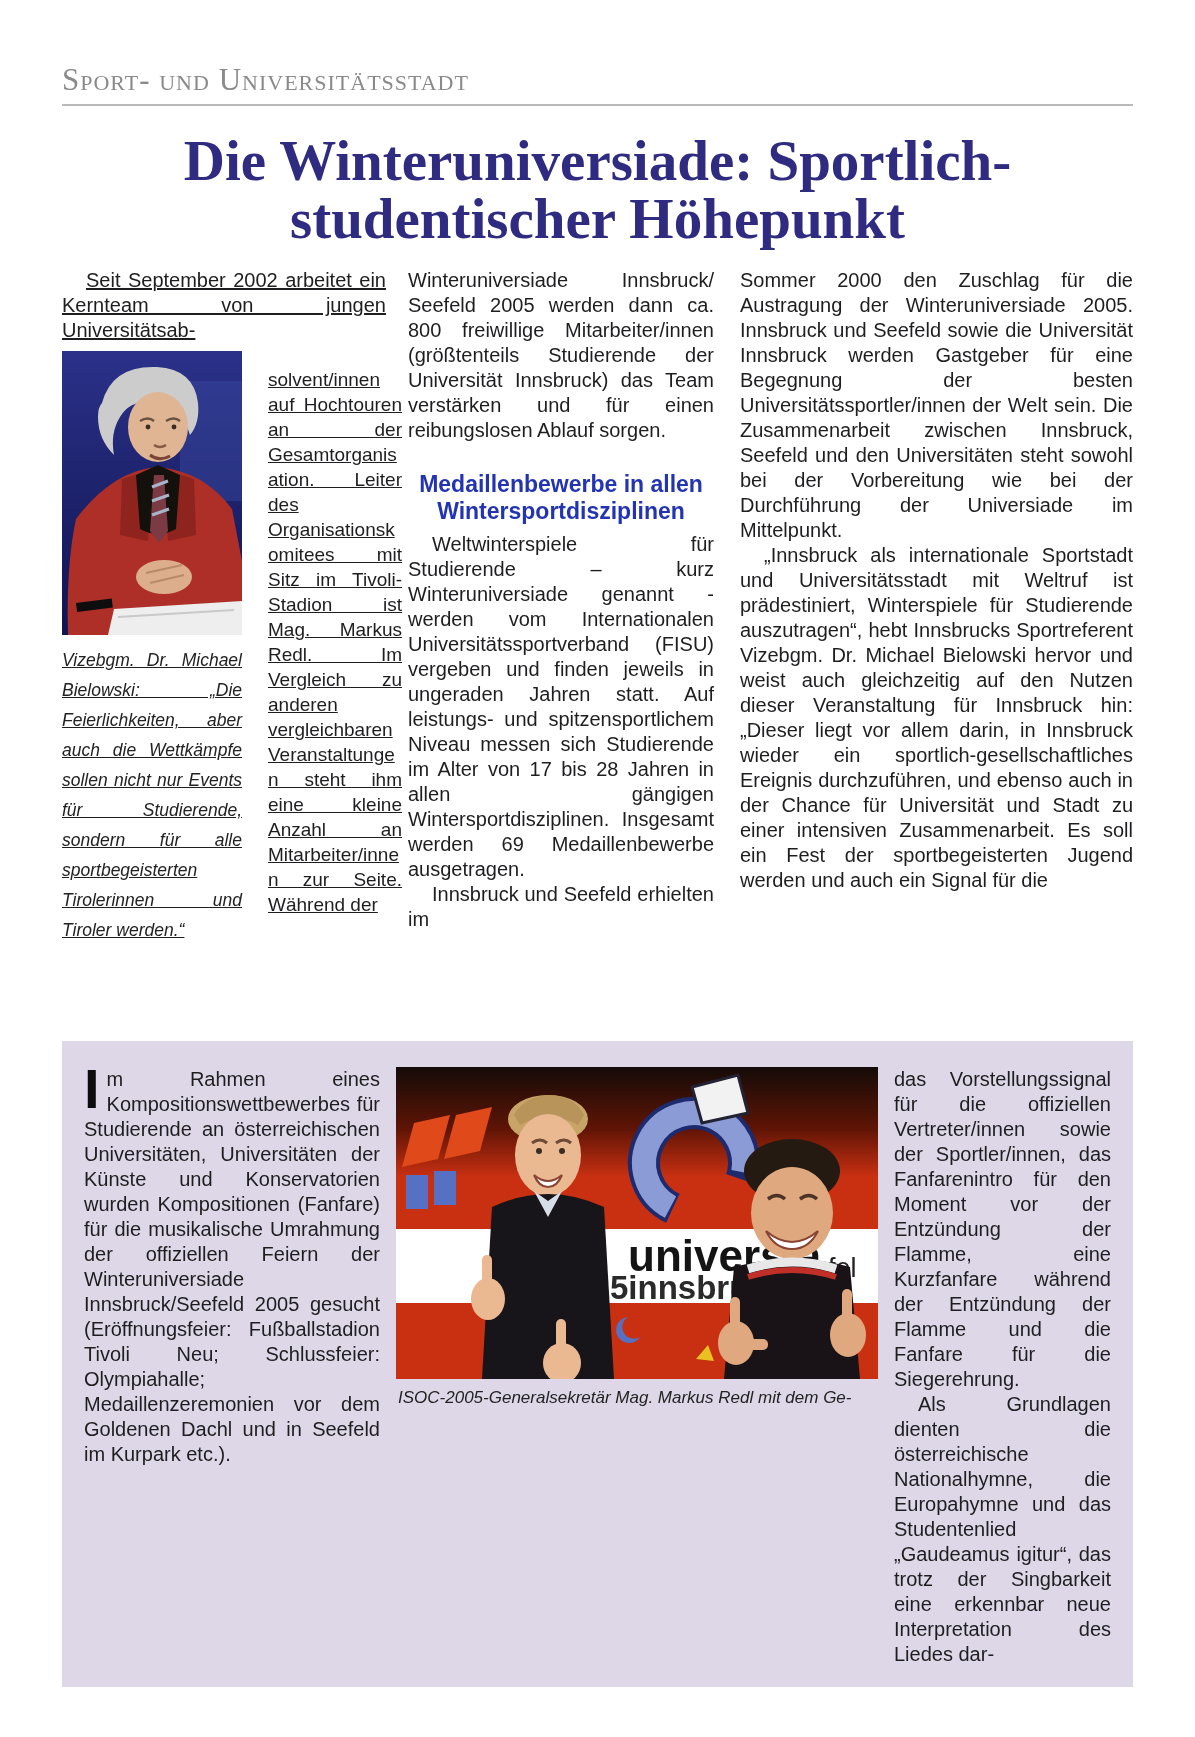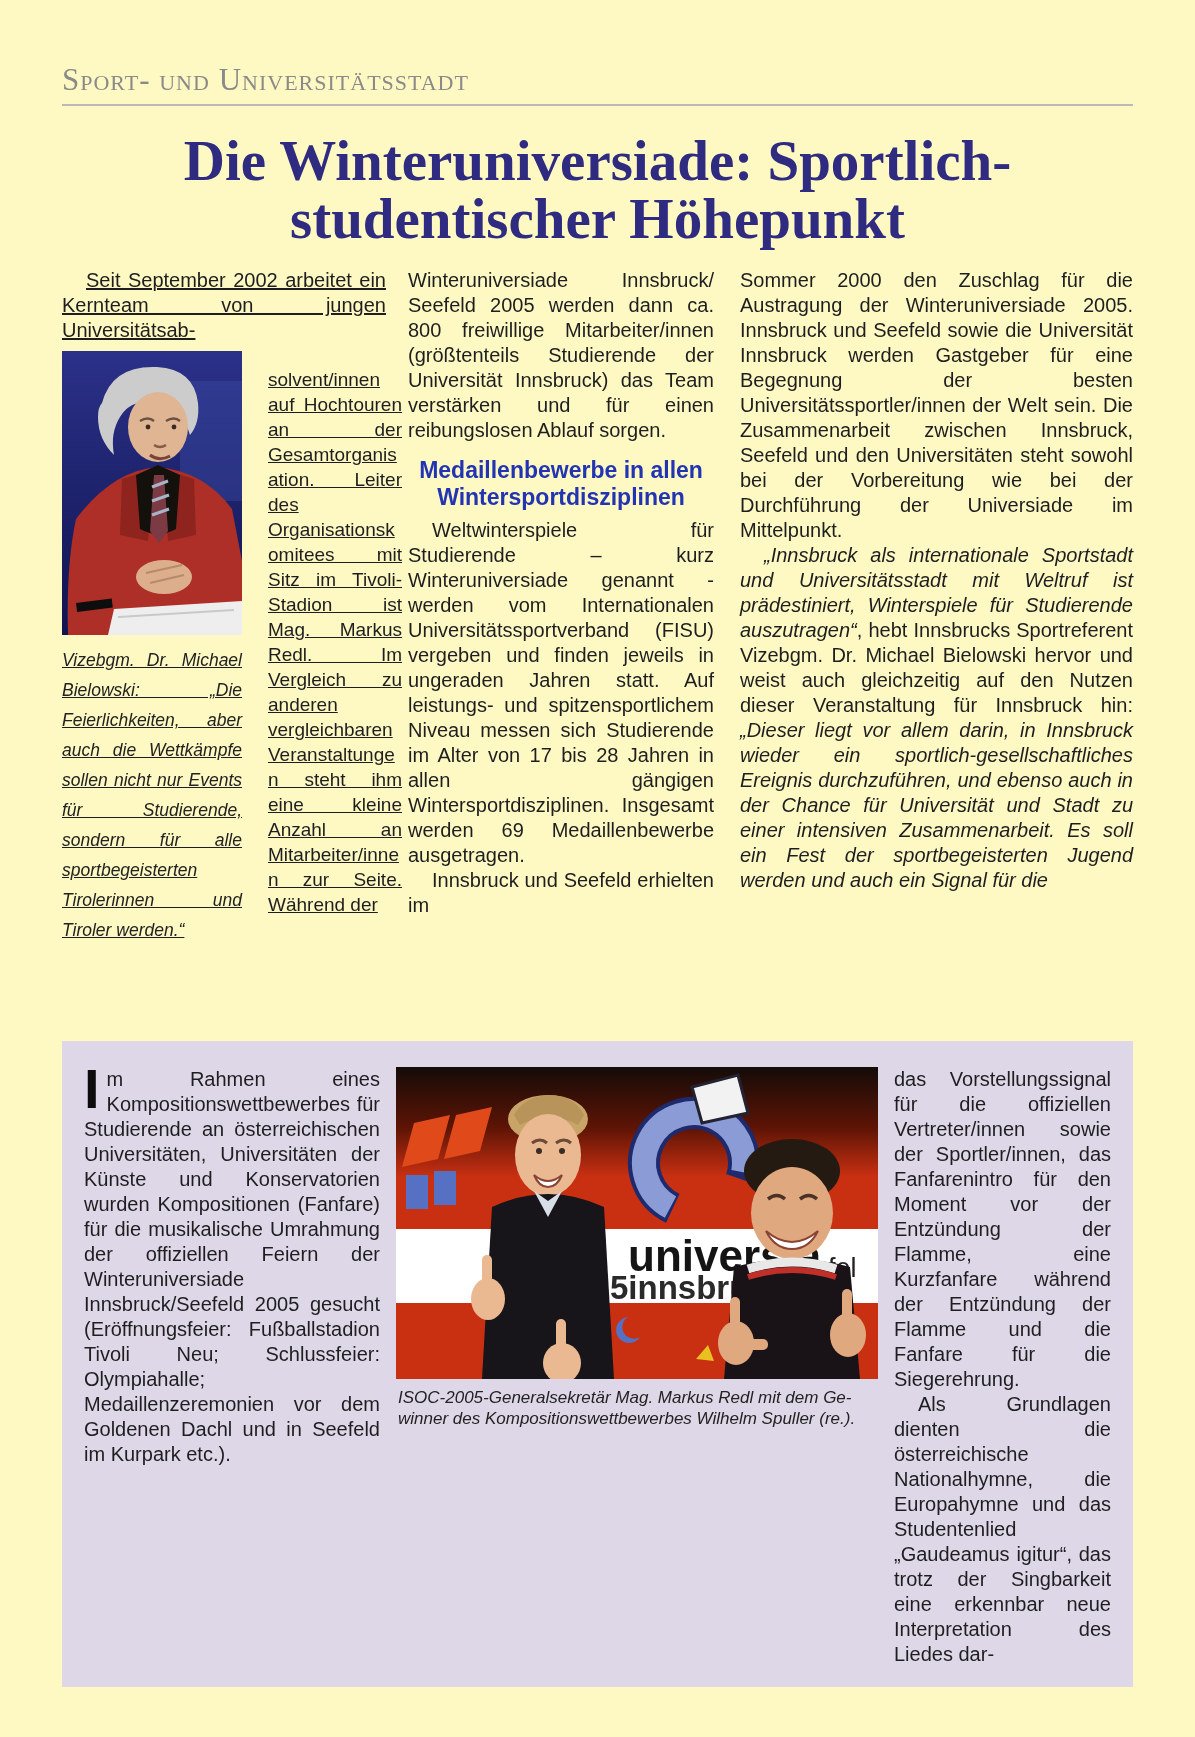--- a/index.html
+++ b/index.html
@@ -1,17 +1,17 @@
 <!DOCTYPE html>
 <html><head>
 <meta charset="utf-8">
 <style>
   html,body{margin:0;padding:0;background:#e9e9e9;}
   .page{
-    width:1195px;height:1737px;margin:0 auto;background:#fef9c3;
+    width:1195px;height:1737px;margin:0 auto;background:#ffffff;
     box-sizing:border-box;padding:64px 62px 0 62px;
     display:flex;flex-direction:column;overflow:hidden;
     font-family:"Liberation Sans",sans-serif;color:#1e1e20;
   }
   
   .eyebrow{
     font-family:"Liberation Serif",serif;font-variant:small-caps;
     font-size:31px;letter-spacing:1px;color:#8a8a8a;line-height:1;
   }
   .rule{border:none;border-top:2px solid #b9b9b9;margin:9px 0 0 0;}
@@ -37,24 +37,24 @@
   p.ind{text-indent:24px;}
   .photo-row{display:flex;gap:10px;margin-top:8px;}
   .photo-stack{width:180px;flex:none;}
   .photo-stack svg{display:block;}
   .caption1{
     margin-top:10px;font-style:italic;font-size:17.5px;line-height:30px;
     text-align:justify;color:#222;
   }
   .side{width:134px;flex:none;text-align:justify;font-size:19px;line-height:25px;overflow-wrap:break-word;margin:16px;}
   h2.subhead{
-    margin:14px 0 6px 0;text-align:center;
+    margin:28px 0 6px 0;text-align:center;
     font-size:23px;line-height:1.18;font-weight:bold;color:#2334b2;
   }
-  .italic{font-style:italic;}
+  .italic{}
   
   .box{
     margin-top:96px;background:#ded7e7;
     box-sizing:border-box;padding:26px 22px 20px 22px;
   }
   .box-top{display:grid;grid-template-columns:296px 482px 1fr;column-gap:16px;}
   .box p.p{font-size:20px;line-height:25px;}
   .dropcap{
     float:left;font-weight:bold;font-size:56px;line-height:40px;
     padding:2px 7px 0 0;color:#0d0d0d;
@@ -202,21 +202,20 @@
           <path d="M352,202 Q396,188 440,202" stroke="#e8e8e8" stroke-width="9" fill="none"></path>
           <path d="M352,210 Q396,196 440,210" stroke="#c03028" stroke-width="6" fill="none"></path>
           <ellipse cx="340" cy="276" rx="18" ry="22" fill="#e0a87e"></ellipse>
           <rect x="334" y="230" width="10" height="50" rx="5" fill="#e0a87e"></rect>
           <rect x="342" y="272" width="30" height="11" rx="5" fill="#e0a87e"></rect>
           <ellipse cx="452" cy="268" rx="18" ry="22" fill="#e0a87e"></ellipse>
           <rect x="446" y="222" width="10" height="50" rx="5" fill="#e0a87e"></rect>
         </svg>
         <figcaption class="box-caption">
           <span>ISOC-2005-Generalsekretär Mag. Markus Redl mit dem Ge-</span><br>
-          <span>winner des Kompositionswettbewerbes Wilhelm Spuller (re.).</span>
         </figcaption>
       </figure>
       <div>
         <p class="p">das Vorstellungssignal für die offiziellen Vertreter/innen sowie der Sportler/innen, das Fanfarenintro für den Moment vor der Entzündung der Flamme, eine Kurzfanfare während der Entzündung der Flamme und die Fanfare für die Siegerehrung.</p>
         <p class="p ind">Als Grundlagen dienten die österreichische Nationalhymne, die Europahymne und das Studentenlied „Gaudeamus igitur“, das trotz der Singbarkeit eine erkennbar neue Interpretation des Liedes dar-</p>
       </div>
     </div>
 
   </section>
 

